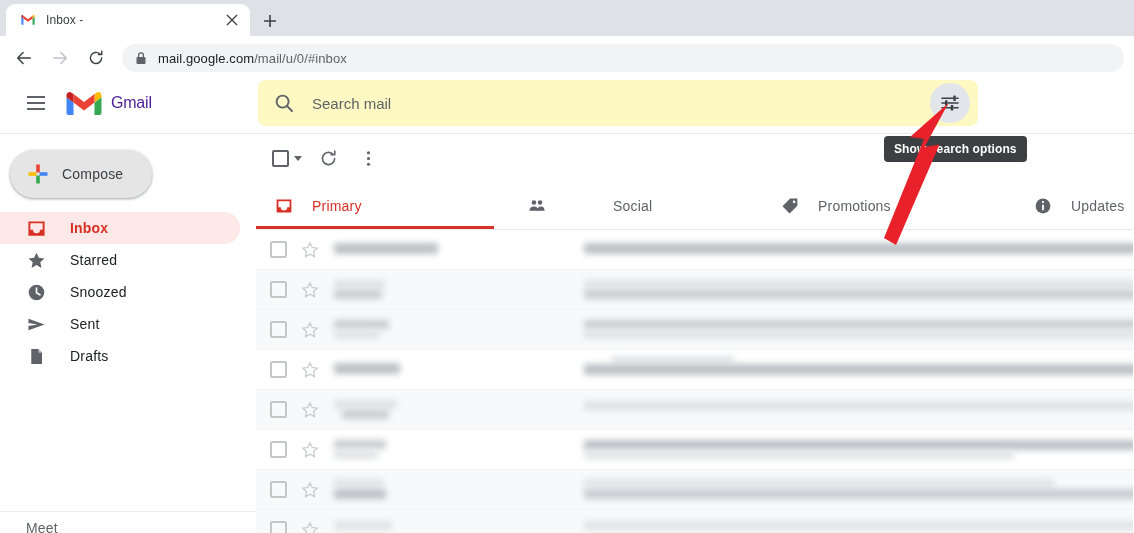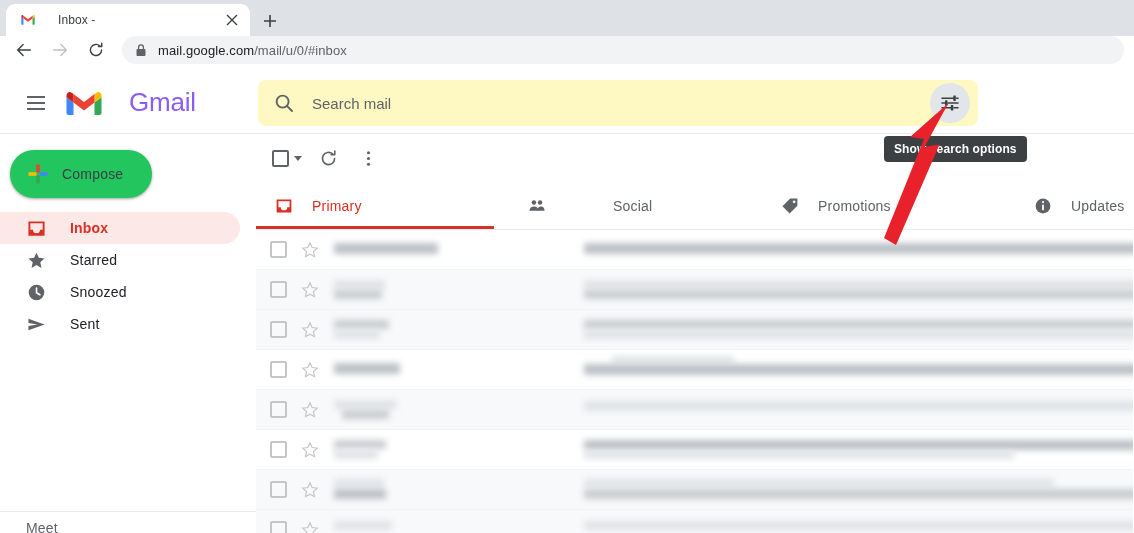--- a/index.html
+++ b/index.html
@@ -43,21 +43,21 @@
   }
 
   .tab-favicon {
     width: 16px; height: 16px;
     flex: 0 0 16px;
     display: block;
   }
 
   .tab-title {
     flex: 1;
-    margin-left: 22px;
+    margin-left: 10px;
     font-size: 12px;
     color: #3c4043;
     white-space: nowrap;
     overflow: hidden;
     text-overflow: ellipsis;
     letter-spacing: 0.1px;
   }
 
   .tab-close {
     width: 20px; height: 20px;
@@ -79,21 +79,21 @@
     border-radius: 50%;
   }
 
   .browser-toolbar {
     position: absolute;
     top: 36px; left: 0;
     width: 1134px;
     height: 36px;
     background: #ffffff;
     display: flex;
-    align-items: flex-start;
+    align-items: flex-end;
   }
 
   .nav-btn {
     width: 28px; height: 28px;
     margin-left: 8px;
     display: flex;
     align-items: center;
     justify-content: center;
     border-radius: 50%;
     flex: 0 0 28px;
@@ -147,23 +147,23 @@
   .gmail-logo-wrap {
     display: flex;
     align-items: center;
     margin-left: 10px;
     flex: 0 0 auto;
   }
 
   .gmail-mark { width: 36px; height: 28px; display: block; }
 
   .gmail-wordmark {
-    margin-left: 27px;
-    font-size: 26px;
-    color: #8b5cf6;
+    margin-left: 9px;
+    font-size: 16px;
+    color: #4c1d95;
     letter-spacing: -0.2px;
   }
 
   .search-wrap {
     position: absolute;
     left: 258px;
     top: 80px;
     width: 720px;
     height: 46px;
     background: #fef9c3;
@@ -235,21 +235,21 @@
     height: 399px;
     background: #ffffff;
     overflow: hidden;
   }
 
   .compose-btn {
     margin: 16px 0 0 10px;
     width: 142px;
     height: 48px;
     border-radius: 24px;
-    background: #22c55e;
+    background: #e5e5e5;
     box-shadow: 0 1px 2px 0 rgba(60,64,67,.30), 0 1px 3px 1px rgba(60,64,67,.15);
     display: flex;
     align-items: center;
     padding-left: 16px;
   }
 
   .compose-plus { width: 24px; height: 24px; flex: 0 0 24px; display: block; }
 
   .compose-label {
     margin-left: 12px;
@@ -618,20 +618,29 @@
 
       <div class="nav-item">
         <span class="nav-icon">
           <svg width="19" height="19" viewBox="0 0 20 20">
             <path d="M1.5 4 L18.5 10 L1.5 16 L1.5 11.5 L11 10 L1.5 8.5 Z" fill="#5f6368"></path>
           </svg>
         </span>
         <span class="nav-label">Sent</span>
       </div>
 
+      <div class="nav-item">
+        <span class="nav-icon">
+          <svg width="19" height="19" viewBox="0 0 20 20">
+            <path d="M4.5 2 H12 L15.8 5.8 V18 H4.5 Z" fill="#5f6368"></path>
+            <path d="M12 2 V6 H15.8" fill="#ffffff" opacity="0.55"></path>
+          </svg>
+        </span>
+        <span class="nav-label">Drafts</span>
+      </div>
 
 
     </div>
 
     <div class="sidebar-divider"></div>
   </div>
 
   <div class="meet-heading">Meet</div>
 
   <div class="main">

